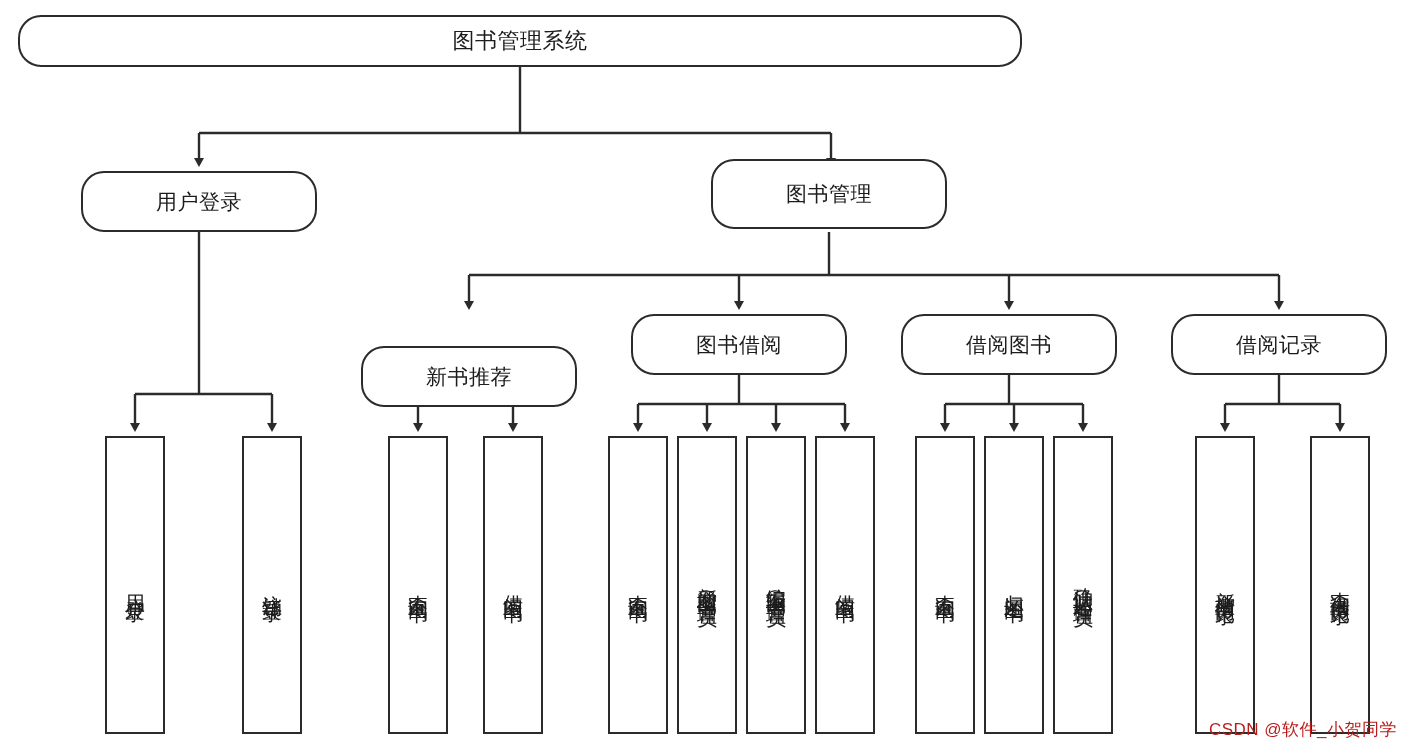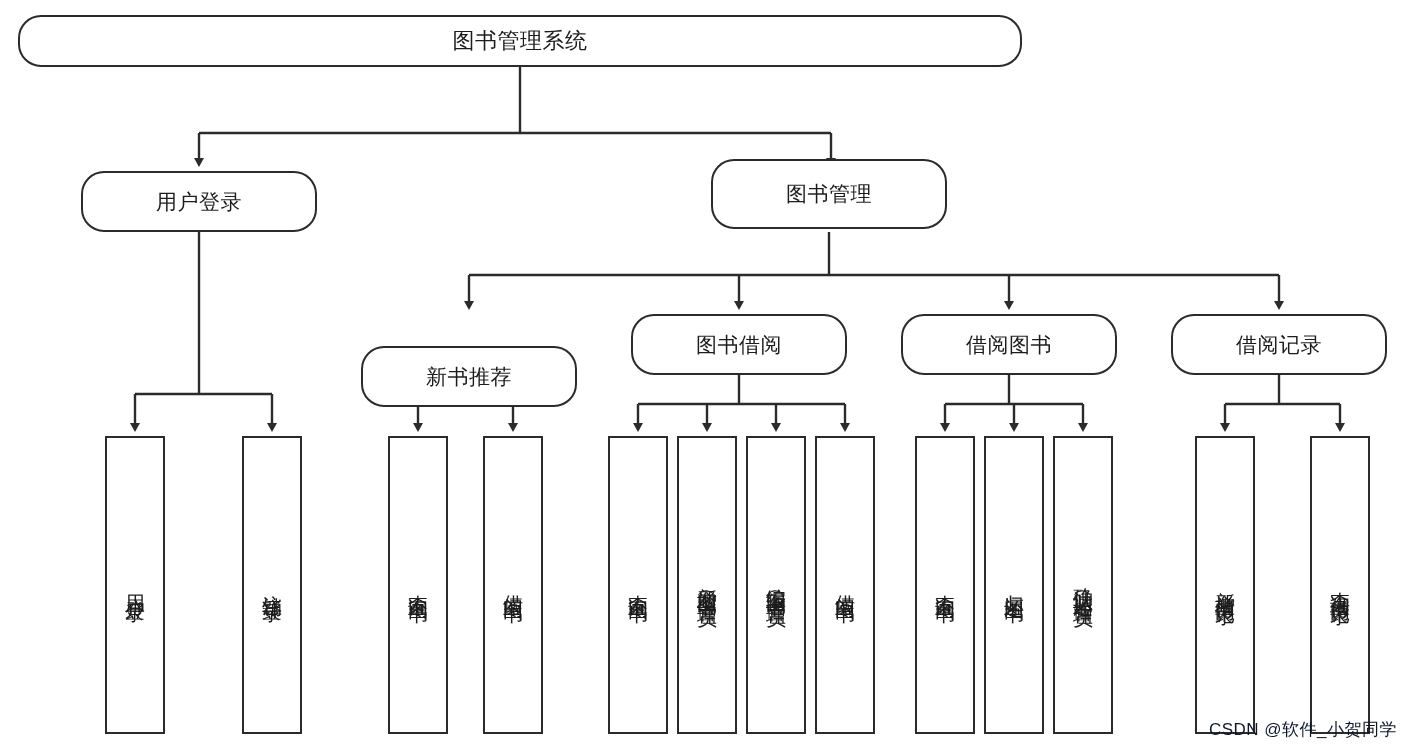--- a/index.html
+++ b/index.html
@@ -56,21 +56,21 @@
   .node.vert .vlabel {
     writing-mode: vertical-rl;
     text-orientation: upright;
     white-space: nowrap;
   }
   #watermark {
     position: absolute;
     right: 8px;
     bottom: 6px;
     font-size: 17px;
-    color: #0f172a;
+    color: #b91c1c;
     letter-spacing: 0.5px;
     white-space: nowrap;
   }
 </style>
 </head>
 <body>
 
 <div id="canvas">
 
   <svg id="edges" viewBox="0 0 1405 747" xmlns="http://www.w3.org/2000/svg">

